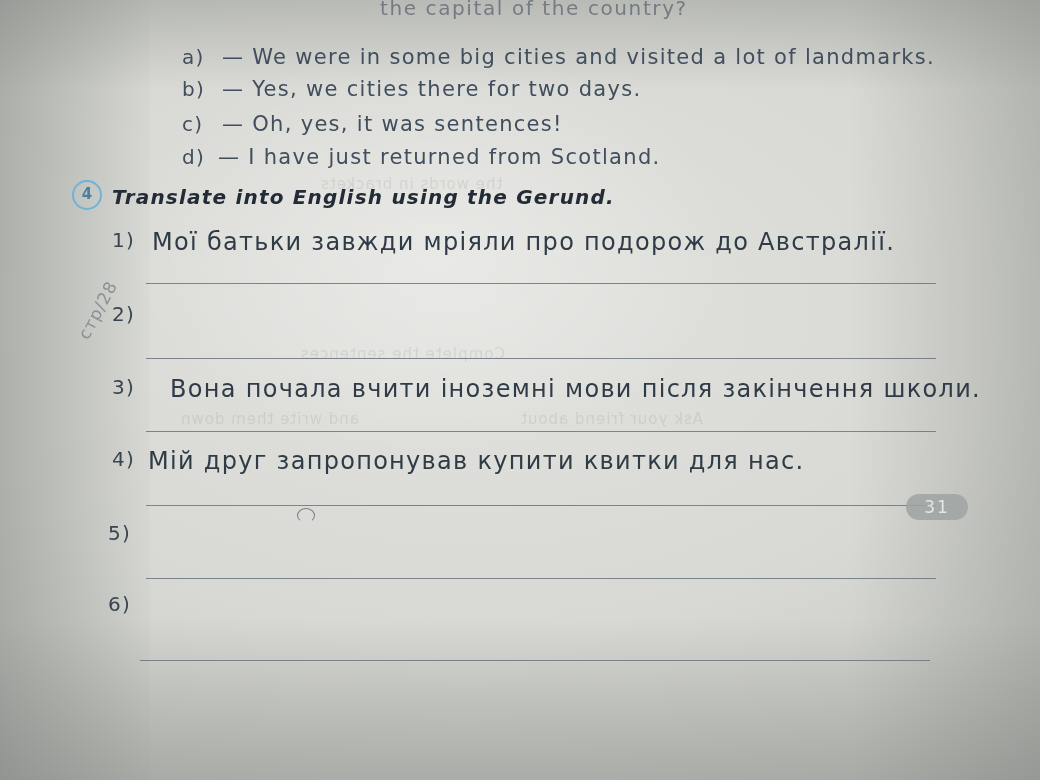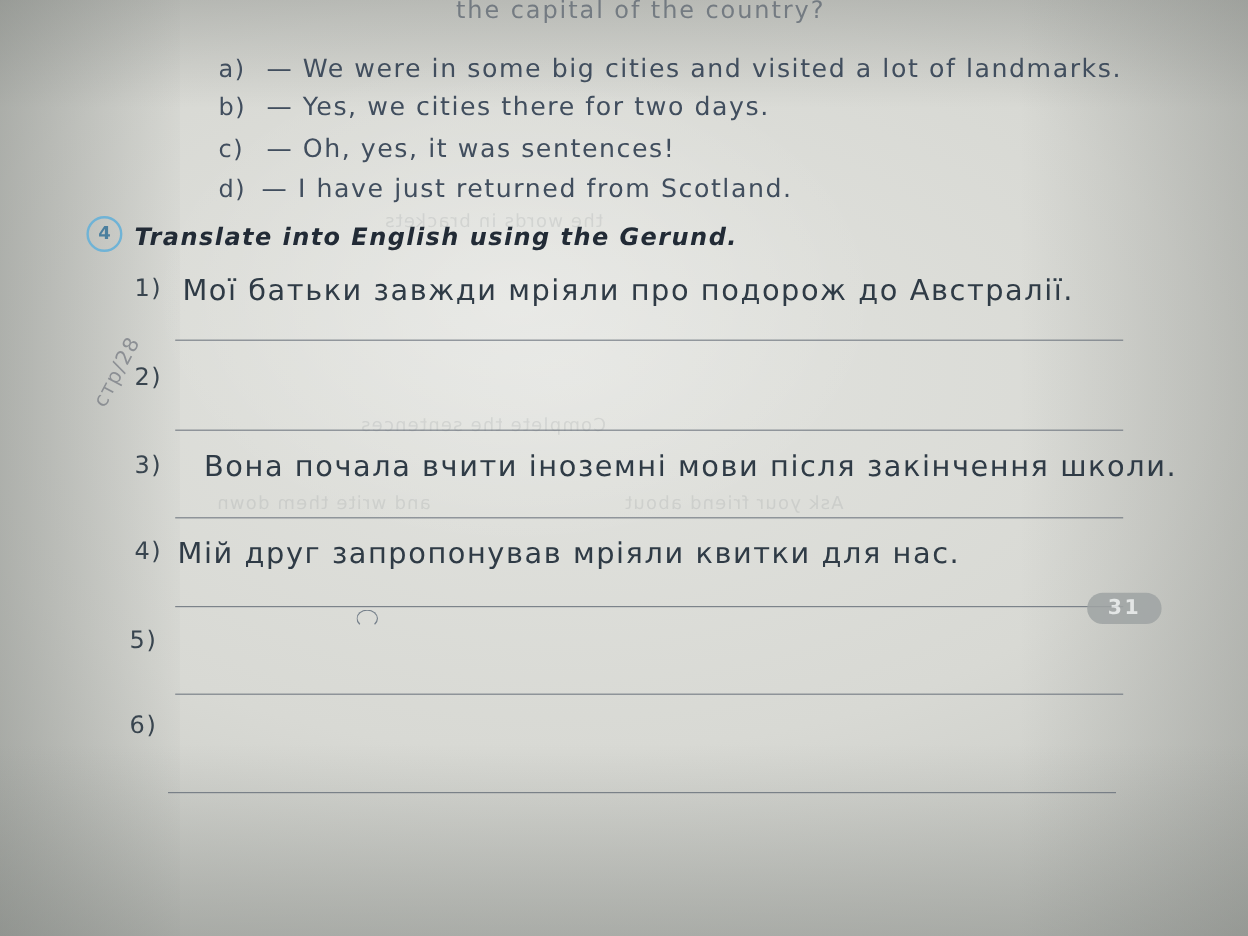--- a/index.html
+++ b/index.html
@@ -165,21 +165,21 @@
   .page-badge {
     position: absolute;
     right: 72px;
     bottom: 28px;
     width: 62px;
     height: 26px;
     border-radius: 13px;
     background: #9fa4a4;
     color: #e9ecec;
     font-size: 17px;
-    font-weight: bold;
+    font-weight: normal;
     letter-spacing: 2px;
     text-align: center;
     line-height: 26px;
     opacity: 0.85;
   }
 
   .loop-mark {
     position: absolute;
     left: 297px;
     top: 508px;
@@ -232,21 +232,21 @@
     <div class="rule" style="left:146px; top:283px; width:790px;"></div>
 
     <div class="hand sent-num" style="left:112px; top:302px;">2)</div>
     <div class="rule" style="left:146px; top:358px; width:790px;"></div>
 
     <div class="hand sent-num" style="left:112px; top:375px;">3)</div>
     <div class="hand sent-text" style="left:144px; top:375px;margin-left:26px;">Вона  почала  вчити  іноземні  мови  після  закінчення  школи.</div>
     <div class="rule" style="left:146px; top:431px; width:790px;"></div>
 
     <div class="hand sent-num" style="left:112px; top:447px;">4)</div>
-    <div class="hand sent-text" style="left:148px; top:447px;">Мій  друг  запропонував  мріяли  квитки  для  нас.</div>
+    <div class="hand sent-text" style="left:148px; top:447px;">Мій  друг  запропонував  купити  квитки  для  нас.</div>
     <div class="rule" style="left:146px; top:505px; width:790px;"></div>
 
     <div class="loop-mark"></div>
 
     <div class="hand sent-num" style="left:108px; top:521px;">5)</div>
     <div class="rule" style="left:146px; top:578px; width:790px;"></div>
 
     <div class="hand sent-num" style="left:108px; top:592px;">6)</div>
     <div class="rule" style="left:140px; top:660px; width:790px;"></div>
 

